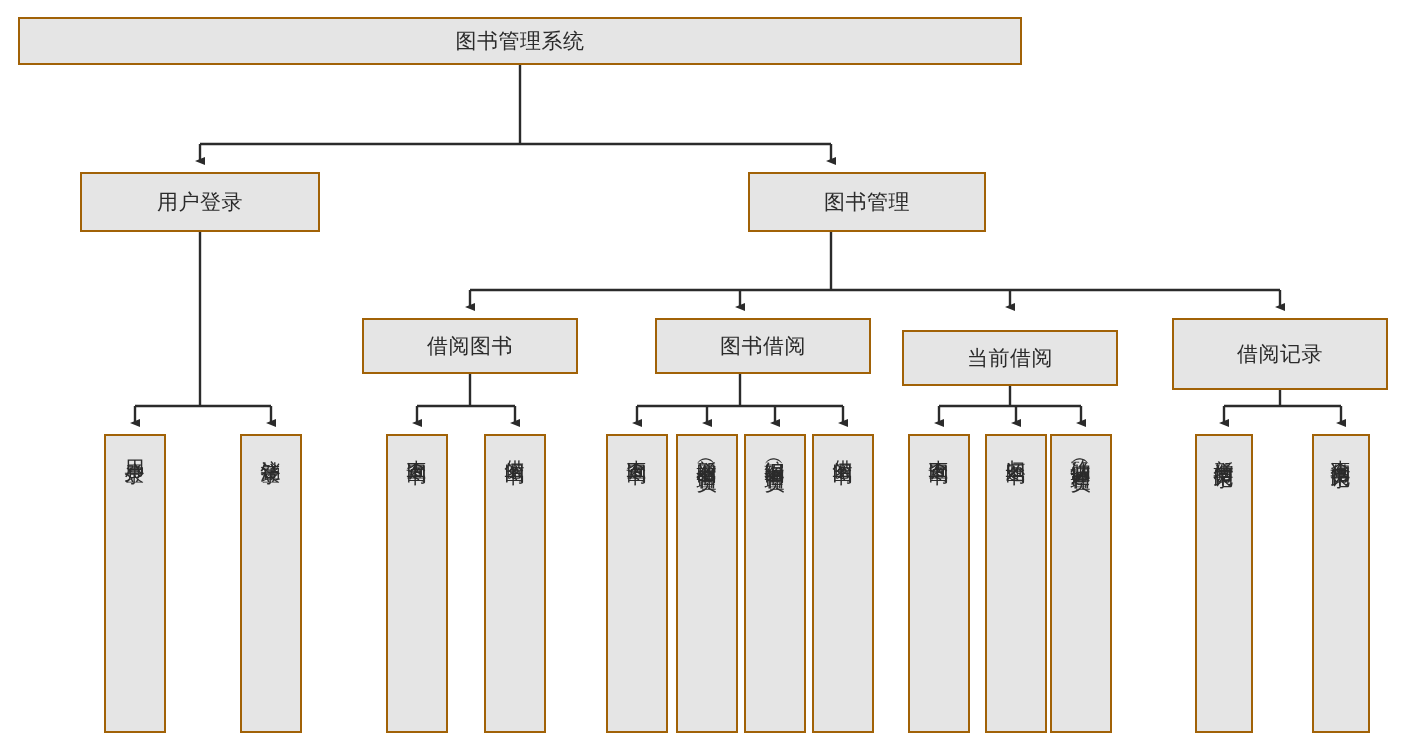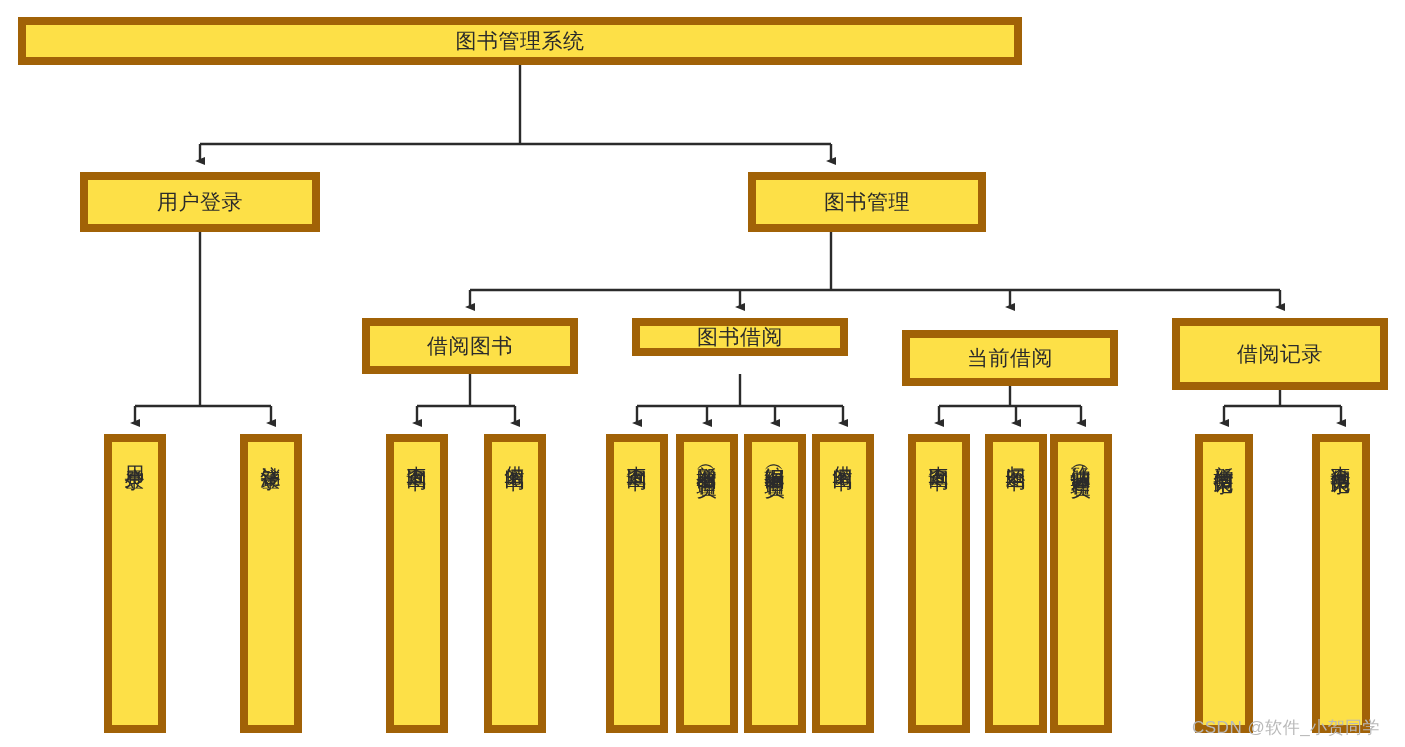--- a/index.html
+++ b/index.html
@@ -21,22 +21,22 @@
   #edges {
     position: absolute;
     left: 0;
     top: 0;
     width: 1405px;
     height: 747px;
   }
   .node {
     position: absolute;
     box-sizing: border-box;
-    background: #fde047;
-    border: 8px solid #a16207;
+    background: #e5e5e5;
+    border: 2px solid #a16207;
     display: flex;
     align-items: center;
     justify-content: center;
     color: #2b2b2b;
   }
   .node .label {
     font-size: 21px;
     line-height: 1.12;
     letter-spacing: 0.5px;
     white-space: nowrap;
@@ -117,21 +117,21 @@
       </div>
       <div class="node" style="left: 80px; top: 172px; width: 240px; height: 60px;">
         <span class="label">用户登录</span>
       </div>
       <div class="node" style="left: 748px; top: 172px; width: 238px; height: 60px;">
         <span class="label">图书管理</span>
       </div>
       <div class="node" style="left: 362px; top: 318px; width: 216px; height: 56px;">
         <span class="label">借阅图书</span>
       </div>
-      <div class="node" style="left: 632px; top: 318px; width: 216px; height: 38px;">
+      <div class="node" style="left: 655px; top: 318px; width: 216px; height: 56px;">
         <span class="label">图书借阅</span>
       </div>
       <div class="node" style="left: 902px; top: 330px; width: 216px; height: 56px;">
         <span class="label">当前借阅</span>
       </div>
       <div class="node" style="left: 1172px; top: 318px; width: 216px; height: 72px;">
         <span class="label">借阅记录</span>
       </div>
       <div class="node leaf" style="left: 104px; top: 434px; width: 62px; height: 299px;">
         <span class="label">用户登录</span>
@@ -167,14 +167,13 @@
         <span class="label">确认归还（管理员）</span>
       </div>
       <div class="node leaf" style="left: 1195px; top: 434px; width: 58px; height: 299px;">
         <span class="label">新增借阅记录</span>
       </div>
       <div class="node leaf" style="left: 1312px; top: 434px; width: 58px; height: 299px;">
         <span class="label">查询借阅记录</span>
       </div>
     </div>
 
-  <div class="watermark" style="left: 1192px; top: 716px;">CSDN @软件_小贺同学</div>
 </div>
 
 </body></html>

